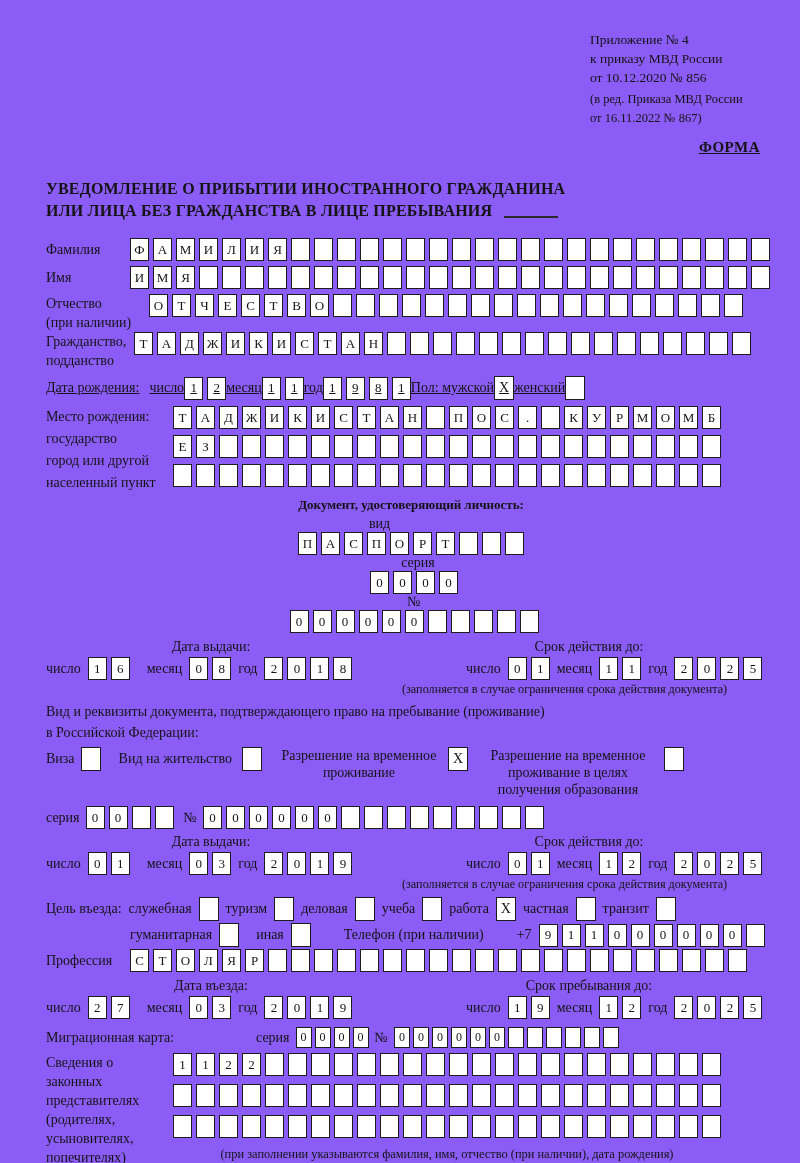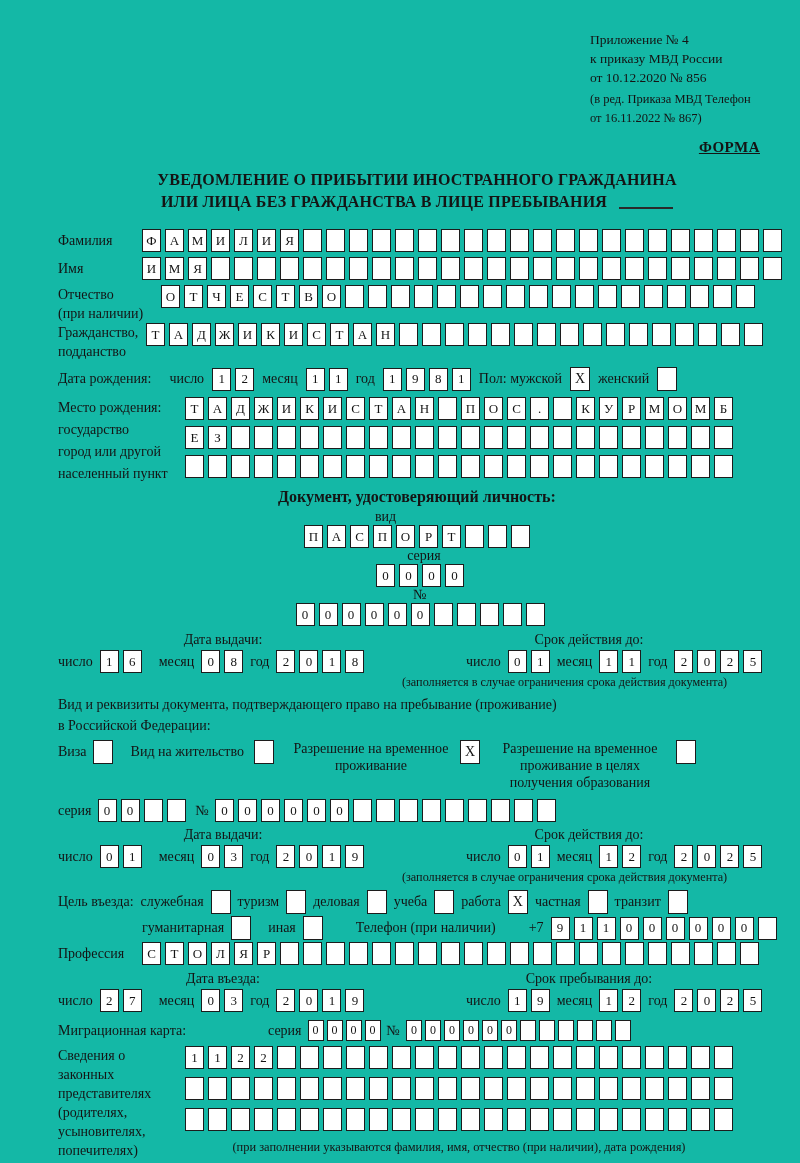--- a/index.html
+++ b/index.html
@@ -1,30 +1,30 @@
 <!DOCTYPE html>
 <html><head>
 <meta charset="utf-8">
 <style>
   html,body{margin:0;padding:0;background:#fff;}
   .page{
     position:relative;
     width:800px;height:1163px;
     box-sizing:border-box;
-    padding:30px 24px 0 58px;
-    background:#14b8a6;
+    padding:30px 24px 0 46px;
+    background:#8b5cf6;
     color:#141414;
     font-family:"Liberation Serif","DejaVu Serif",serif;
     overflow:hidden;
   }
   .annex{margin-left:auto;width:186px;font-size:13.5px;line-height:19px;white-space:nowrap;}
   .annex .sub{font-size:12.5px;margin-top:0;}
   .annex .sub-first{margin-top:3px;}
   .forma{margin-top:11px;text-align:right;padding-right:16px;font-weight:bold;font-size:15px;letter-spacing:.5px;text-decoration:underline;}
-  .title{margin-top:13px;text-align:center;font-weight:bold;font-size:16px;line-height:22px;letter-spacing:.2px;}
+  .title{margin-top:22px;font-weight:bold;font-size:16px;line-height:22px;letter-spacing:.2px;}
   .blank-line{display:inline-block;width:54px;border-bottom:2px solid #2a2a2a;margin-left:12px;transform:translateY(2px);}
   .sec-heading{margin-top:19px;font-weight:bold;font-size:14.4px;letter-spacing:.2px;}
   .frow{display:flex;align-items:center;}
   .frow.top{align-items:flex-start;}
   .lbl{font-size:14px;white-space:nowrap;flex:none;}
   .wlab{width:84px;flex:none;}
   .w103{width:103px;flex:none;}
   .w88{width:88px;flex:none;}
   .w127{width:127px;flex:none;}
   .w154{width:154px;flex:none;}
@@ -38,36 +38,36 @@
   .mt16{margin-top:16px;} .mt8{margin-top:8px;} .mt6{margin-top:6px;}
   .mt5{margin-top:5px;} .mt4{margin-top:4px;} .mt3{margin-top:3px;flex-direction:column;} .mt2{margin-top:2px;}
   .gap6{margin-left:6px;} .gap10{margin-left:10px;} .gap14{margin-left:14px;} .gap18{margin-left:18px;} .gap26{margin-left:26px;} .gap56{margin-left:56px;}
   .datepair{display:flex;justify-content:space-between;}
   .dp-left{width:330px;flex:none;}
   .dp-right{width:374px;flex:none;}
   .dp-head{text-align:center;font-size:14px;line-height:17px;}
   .dp-row{display:flex;align-items:center;gap:7px;margin-top:2px;}
   .dp-right .dp-row{padding-left:64px;}
   .note{font-size:12.2px;line-height:15px;margin-top:2px;white-space:nowrap;}
-  .doc-heading{text-align:center;font-weight:bold;font-size:16px;margin-top:3px;}
+  .doc-heading{text-align:center;font-weight:bold;font-size:13px;margin-top:3px;}
   .plain{font-size:14px;line-height:18px;}
   .optlabel{font-size:14px;line-height:17px;text-align:center;flex:none;}
   .w158{width:158px;} .w172{width:172px;}
   .rep-note{font-size:12.4px;text-align:center;margin-top:9px;white-space:nowrap;}
 </style>
 </head>
 <body>
 
 <div class="page">
 
   <div class="annex">
     <div>Приложение № 4</div>
     <div>к приказу МВД России</div>
     <div>от 10.12.2020 № 856</div>
-    <div class="sub sub-first">(в ред. Приказа МВД Телефон</div>
+    <div class="sub sub-first">(в ред. Приказа МВД России</div>
     <div class="sub">от 16.11.2022 № 867)</div>
   </div>
 
   <div class="forma">ФОРМА</div>
 
   <div class="title">
     <div>УВЕДОМЛЕНИЕ О ПРИБЫТИИ ИНОСТРАННОГО ГРАЖДАНИНА</div>
     <div><span>ИЛИ ЛИЦА БЕЗ ГРАЖДАНСТВА В ЛИЦЕ ПРЕБЫВАНИЯ</span><span class="blank-line"></span></div>
   </div>
 
@@ -204,21 +204,21 @@
         <span class="cell"></span>
         <span class="cell"></span>
         <span class="cell"></span>
         <span class="cell"></span>
         <span class="cell"></span>
         <span class="cell"></span>
         <span class="cell"></span>
       </span>
   </div>
 
-  <div class="frow mt6" style="gap:8px;">
+  <div class="frow mt6" style="gap:0;text-decoration:underline;">
     <span class="lbl">Дата рождения:</span>
     <span class="lbl gap10">число</span>
     <span class="cells">
         <span class="cell">1</span>
         <span class="cell">2</span>
       </span>
     <span class="lbl">месяц</span>
     <span class="cells">
         <span class="cell">1</span>
         <span class="cell">1</span>

